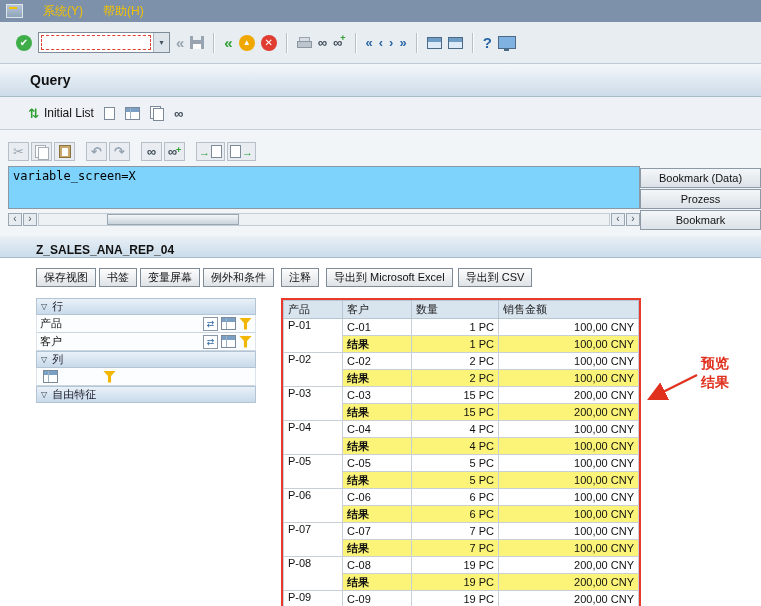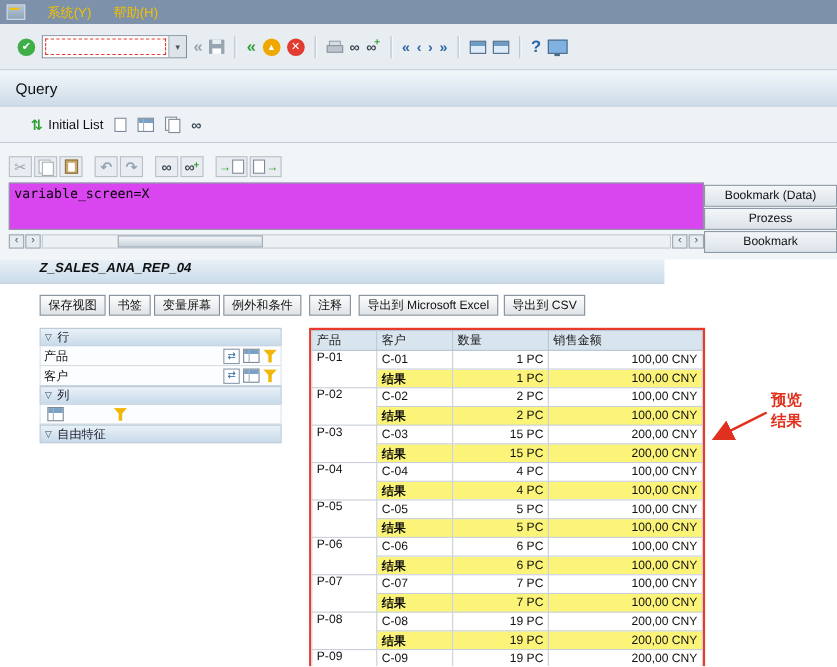--- a/index.html
+++ b/index.html
@@ -30,47 +30,47 @@
   .ic-print{width:15px;height:12px;position:relative;display:inline-block;flex:none;}
   .ic-print::before{content:"";position:absolute;left:2px;top:0;width:9px;height:3px;background:#d7dde3;border:1px solid #9aa5af;}
   .ic-print::after{content:"";position:absolute;left:0;top:4px;width:13px;height:5px;background:#bcc5cd;border:1px solid #8c97a1;}
   .findnext{display:inline-flex;align-items:flex-start;flex:none;}
   .plus{color:#2f9e33;font-size:9px;font-weight:bold;margin-left:-2px;margin-top:-3px;}
   .ic-win{width:15px;height:12px;border:1px solid #4a6a87;background:linear-gradient(#6f9cc4 0 4px,#dcebf7 4px);display:inline-block;box-sizing:border-box;flex:none;}
   .ic-monitor{width:16px;height:11px;border:1px solid #4a6a87;background:#7fb2e0;position:relative;display:inline-block;flex:none;}
   .ic-monitor::after{content:"";position:absolute;left:5px;bottom:-3px;width:5px;height:2px;background:#4a6a87;}
 
   
-  .titlebar{position:absolute;left:0;top:64px;width:761px;height:33px;background:linear-gradient(#f3f7fa,#cddce9);border-bottom:1px solid #a9bac9;display:flex;align-items:center;padding-left:14px;box-sizing:border-box;font-size:14px;font-weight:normal;color:#111;}
+  .titlebar{position:absolute;left:0;top:64px;width:761px;height:33px;background:linear-gradient(#f3f7fa,#cddce9);border-bottom:1px solid #a9bac9;display:flex;align-items:center;padding-left:30px;box-sizing:border-box;font-size:14px;font-weight:bold;color:#111;}
   .apptoolbar{position:absolute;left:0;top:97px;width:761px;height:33px;background:#eef2f6;border-bottom:1px solid #c6cfd8;display:flex;align-items:center;padding-left:28px;gap:10px;box-sizing:border-box;}
   .appbtn{display:inline-flex;align-items:center;gap:5px;font-size:12px;color:#111;}
   .mini-doc{width:11px;height:13px;background:#fff;border:1px solid #7d8b98;display:inline-block;box-sizing:border-box;flex:none;}
   .mini-doc2{width:14px;height:14px;position:relative;display:inline-block;flex:none;}
   .mini-doc2::before{content:"";position:absolute;left:0;top:0;width:9px;height:11px;background:#fff;border:1px solid #7d8b98;}
   .mini-doc2::after{content:"";position:absolute;left:3px;top:2px;width:9px;height:11px;background:#fff;border:1px solid #7d8b98;}
   .mini-doc2.gray::before,.mini-doc2.gray::after{border-color:#a5aeb7;}
   .ic-paste{width:12px;height:13px;background:#c9a96a;border:1px solid #8a7340;position:relative;display:inline-block;box-sizing:border-box;}
   .ic-paste::after{content:"";position:absolute;left:2px;top:2px;width:6px;height:8px;background:#fff;}
   .garrow{color:#1f9e2c;font-weight:bold;font-size:11px;}
 
   
   .workarea{position:absolute;left:0;top:130px;width:761px;height:106px;background:#f2f5f8;}
   .edit-toolbar{position:absolute;left:8px;top:12px;display:flex;gap:2px;align-items:center;}
   .ebtn{min-width:21px;height:19px;border:1px solid #b7c0c9;background:#e9edf1;display:inline-flex;align-items:center;justify-content:center;gap:1px;box-sizing:border-box;padding:0 2px;}
   .egap{width:7px;}
-  .editor{position:absolute;left:8px;top:36px;width:632px;height:43px;background:#d946ef;border:1px solid #8b98a4;font-family:"DejaVu Sans Mono","Liberation Mono",monospace;font-size:12px;padding:2px 4px;box-sizing:border-box;color:#000;}
+  .editor{position:absolute;left:8px;top:36px;width:632px;height:43px;background:#7dd3fc;border:1px solid #8b98a4;font-family:"DejaVu Sans Mono","Liberation Mono",monospace;font-size:12px;padding:2px 4px;box-sizing:border-box;color:#000;}
   .hscroll{position:absolute;left:8px;top:82px;width:632px;height:14px;display:flex;align-items:center;gap:1px;}
   .sbtn{width:14px;height:13px;border:1px solid #9aa6b1;background:#e7ecf1;font-size:10px;line-height:1;display:inline-flex;align-items:center;justify-content:center;color:#45525e;box-sizing:border-box;flex:none;}
   .strack{flex:1;height:13px;border:1px solid #c3ccd4;background:#eef1f4;position:relative;box-sizing:border-box;}
   .sthumb{position:absolute;left:68px;top:0;width:132px;height:11px;background:linear-gradient(#f4f7f9,#c9d3db);border:1px solid #9aa6b1;box-sizing:border-box;}
   .side-buttons{position:absolute;right:0;top:38px;width:121px;margin-left:18px;}
   .side-btn{height:20px;border:1px solid #8d99a4;background:linear-gradient(#f4f7f9,#dbe2e8);display:flex;align-items:center;justify-content:center;font-size:11px;margin-bottom:1px;box-sizing:border-box;color:#111;cursor:default;}
 
   
-  .report-header{position:absolute;left:0;top:236px;width:604px;height:22px;background:linear-gradient(#e9f0f6,#cadcea);border-bottom:1px solid #a9bccd;display:flex;align-items:flex-start;box-sizing:border-box;padding-left:36px;font-style:italic;}
+  .report-header{position:absolute;left:0;top:236px;width:761px;height:22px;background:linear-gradient(#e9f0f6,#cadcea);border-bottom:1px solid #a9bccd;display:flex;align-items:flex-end;box-sizing:border-box;padding-left:36px;}
   .rname{font-weight:bold;font-size:12px;color:#111;}
   .lastupd{position:absolute;right:3px;font-size:11px;white-space:nowrap;color:#111;}
   .report-body{position:absolute;left:0;top:258px;width:761px;height:348px;background:#fff;overflow:hidden;padding-left:11px;}
   .btn-row{position:absolute;left:36px;top:10px;display:flex;}
   .rbtn{font-size:11px;height:19px;padding:1px 7px;margin-right:3px;background:linear-gradient(#fdfdfd,#dfe3e7);border:1px solid #7f8b96;color:#111;font-family:inherit;cursor:default;}
   .rbtn:nth-child(5){margin-left:4px;} .rbtn:nth-child(6){margin-left:4px;} .rbtn:nth-child(7){margin-left:2px;}
 
   .nav-panel{position:absolute;left:36px;top:40px;width:220px;}
   .nav-header{height:17px;background:linear-gradient(#e9f1f8,#c8daea);border:1px solid #b3c5d5;display:flex;align-items:center;padding:0 4px;font-size:11px;color:#223;gap:5px;box-sizing:border-box;}
   .tri{font-size:8px;color:#345;}

